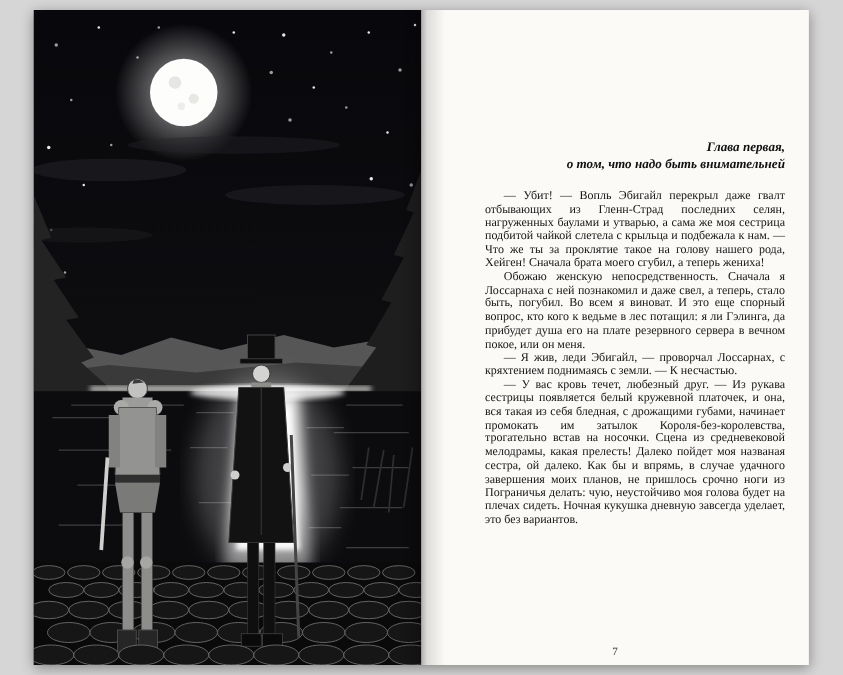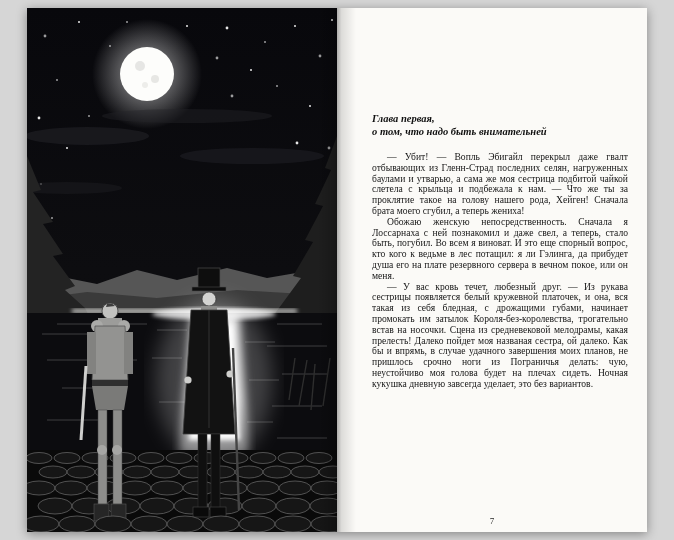--- a/index.html
+++ b/index.html
@@ -7,23 +7,23 @@
           font-family:"Liberation Serif",serif;}
   .spread{position:absolute;left:27px;top:8px;width:620px;height:524px;display:flex;
           box-shadow:0 2px 10px rgba(0,0,0,.38);}
   .page{width:310px;height:524px;position:relative;overflow:hidden;}
   .page-left{background:#050507;}
   .page-right{background:#fbfaf7;}
   .gutter{position:absolute;left:50%;top:0;width:38px;height:100%;transform:translateX(-50%);
           background:linear-gradient(to right,rgba(0,0,0,0),rgba(0,0,0,.20) 44%,rgba(0,0,0,.30) 50%,
           rgba(0,0,0,.12) 62%,rgba(0,0,0,0));pointer-events:none;z-index:5;}
   .text-col{position:absolute;top:0;left:35px;right:19px;bottom:0;}
-  .chapter{margin-top:104px;text-align:left;font-weight:bold;font-style:italic;
+  .chapter{margin-top:104px;text-align:right;font-weight:bold;font-style:italic;
            font-size:10.5px;line-height:13px;color:#101010;}
-  .body-text{margin-top:14px;font-size:9.6px;line-height:10.8px;text-align:justify;color:#161616;}
+  .body-text{margin-top:14px;font-size:9.6px;line-height:10.8px;text-align:justify;color:#161616;margin-left:16px;}
   .body-text p{margin:0;text-indent:15px;}
   .page-num{position:absolute;bottom:6px;left:0;right:0;text-align:center;font-size:9px;color:#1d1d1d;}
   svg{display:block;}
 </style>
 </head>
 <body>
 
 <div class="canvas">
   <div class="spread">
 
@@ -235,20 +235,21 @@
 
     <div class="page page-right">
       <div class="text-col">
         <div class="chapter">
           <div>Глава первая,</div>
           <div>о том, что надо быть внимательней</div>
         </div>
         <div class="body-text">
           <p>— Убит! — Вопль Эбигайл перекрыл даже гвалт отбывающих из Гленн-Страд последних селян, нагруженных баулами и утварью, а сама же моя сестрица подбитой чайкой слетела с крыльца и подбежала к нам. — Что же ты за проклятие такое на голову нашего рода, Хейген! Сначала брата моего сгубил, а теперь жениха!</p>
           <p>Обожаю женскую непосредственность. Сначала я Лоссарнаха с ней познакомил и даже свел, а теперь, стало быть, погубил. Во всем я виноват. И это еще спорный вопрос, кто кого к ведьме в лес потащил: я ли Гэлинга, да прибудет душа его на плате резервного сервера в вечном покое, или он меня.</p>
+          <p>— Я жив, леди Эбигайл, — проворчал Лоссарнах, с кряхтением поднимаясь с земли. — К несчастью.</p>
           <p>— У вас кровь течет, любезный друг. — Из рукава сестрицы появляется белый кружевной платочек, и она, вся такая из себя бледная, с дрожащими губами, начинает промокать им затылок Короля-без-королевства, трогательно встав на носочки. Сцена из средневековой мелодрамы, какая прелесть! Далеко пойдет моя названая сестра, ой далеко. Как бы и впрямь, в случае удачного завершения моих планов, не пришлось срочно ноги из Пограничья делать: чую, неустойчиво моя голова будет на плечах сидеть. Ночная кукушка дневную завсегда уделает, это без вариантов.</p>
         </div>
       </div>
       <div class="page-num">7</div>
     </div>
 
     <div class="gutter"></div>
   </div>
 </div>
 

